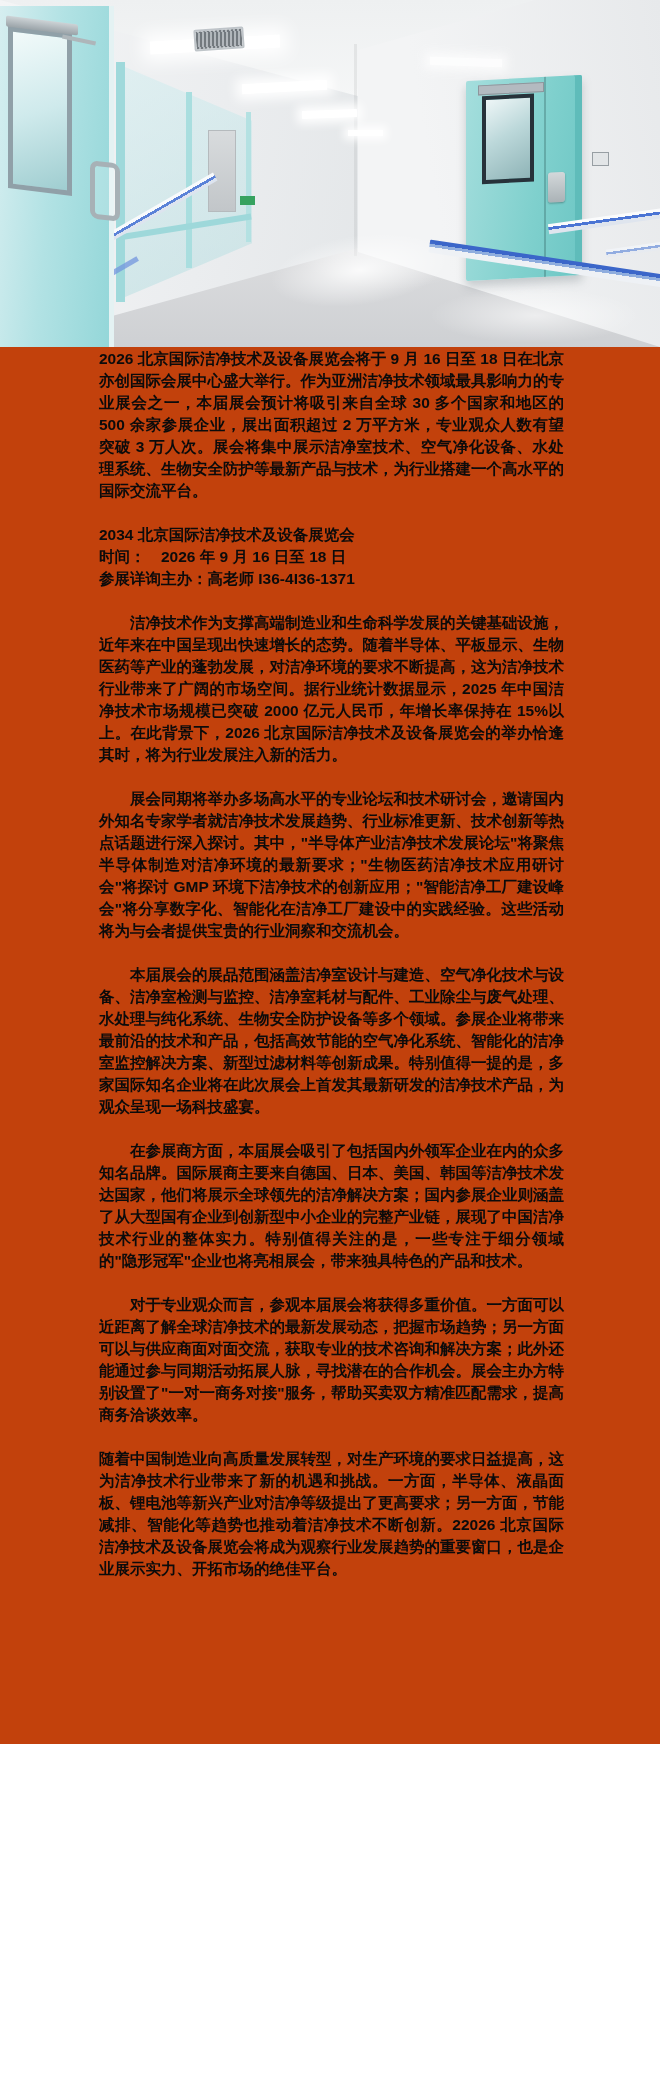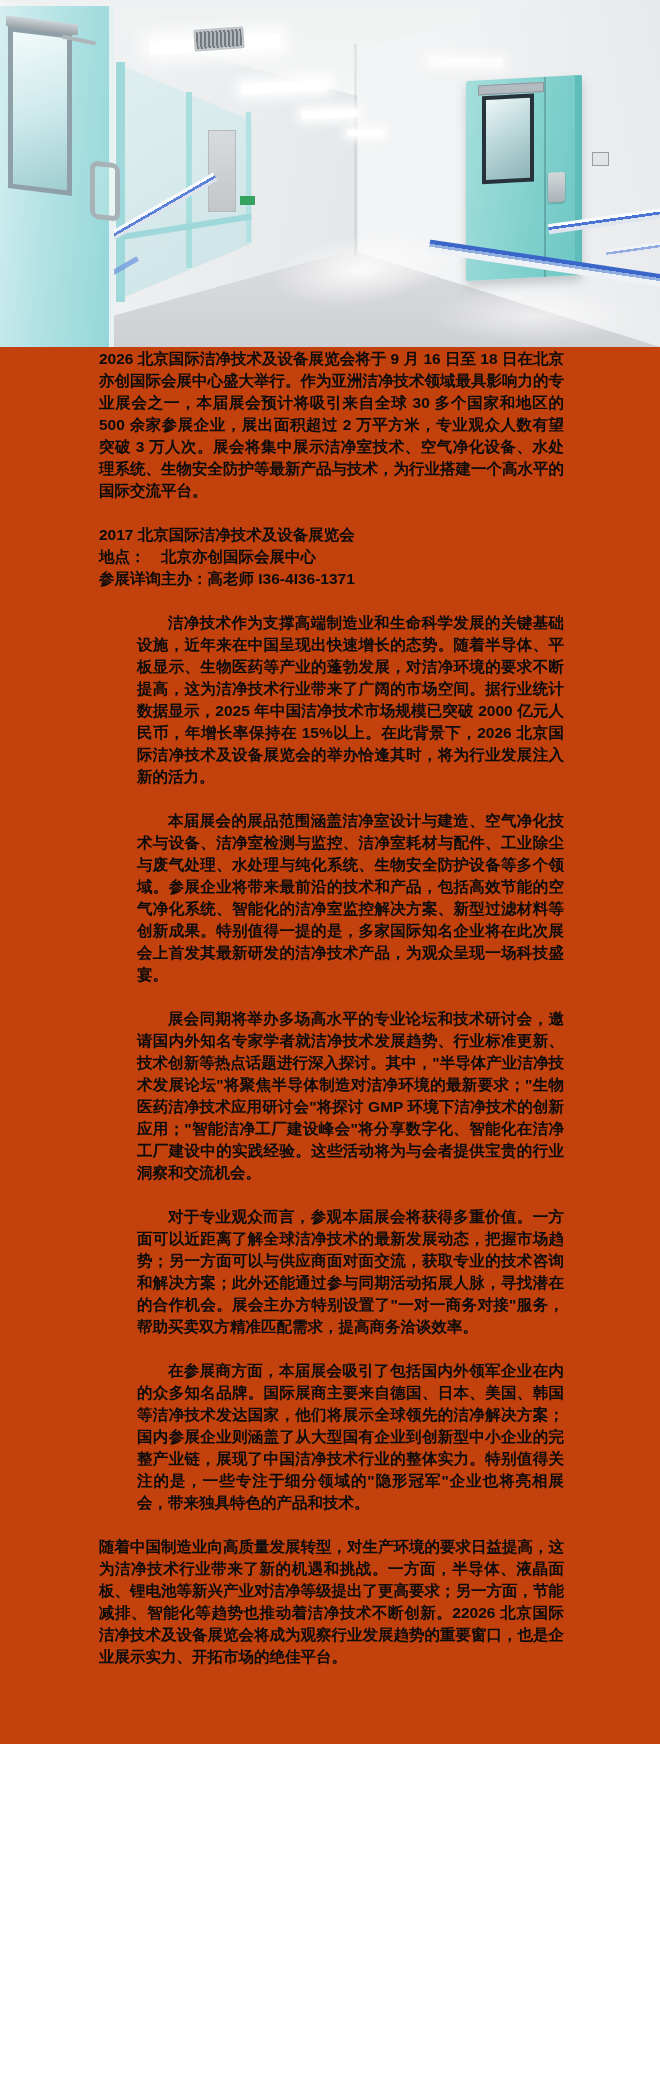--- a/index.html
+++ b/index.html
@@ -78,21 +78,21 @@
   .h-ldoor-handle{left:90px;top:156px;width:20px;height:48px;border:5px solid #a7b1b6;border-radius:8px;
                   transform:skewY(7deg);background:rgba(255,255,255,.2);}
   .h-gloss1{left:270px;top:235px;width:180px;height:70px;transform:rotate(-8deg);
             background:radial-gradient(closest-side,rgba(255,255,255,.85),rgba(255,255,255,0));}
   .h-gloss2{left:430px;top:288px;width:210px;height:55px;
             background:radial-gradient(closest-side,rgba(255,255,255,.6),rgba(255,255,255,0));}
   
   .article{position:absolute;top:348px;left:99px;width:465px;color:#0b0b0b;
            font-size:15.5px;line-height:22px;font-weight:700;text-align:justify;}
   .article p{margin:0 0 22px 0;}
-  .article p.indent{text-indent:2em;margin-left:38px;}
+  .article p.indent{text-indent:2em;}
   .info-block{margin:0 0 22px 0;}
   .info-line{line-height:22px;text-align:left;}
   
   .watermark{position:absolute;top:2055px;right:10px;display:flex;align-items:center;gap:3px;
              color:#c7c8c9;font-size:18px;font-weight:700;opacity:.8;letter-spacing:1px;
              text-shadow:0 0 1px #ffffff;}
   .paw{width:24px;height:24px;}
 </style>
 </head>
 <body>
@@ -143,30 +143,30 @@
       <div class="h-ldoor-handle"></div>
     </div>
     <div class="h-gloss1"></div>
     <div class="h-gloss2"></div>
   </div>
 
   <div class="article">
     <p>2026 北京国际洁净技术及设备展览会将于 9 月 16 日至 18 日在北京亦创国际会展中心盛大举行。作为亚洲洁净技术领域最具影响力的专业展会之一，本届展会预计将吸引来自全球 30 多个国家和地区的 500 余家参展企业，展出面积超过 2 万平方米，专业观众人数有望突破 3 万人次。展会将集中展示洁净室技术、空气净化设备、水处理系统、生物安全防护等最新产品与技术，为行业搭建一个高水平的国际交流平台。</p>
 
     <div class="info-block">
-      <div class="info-line">2017 北京国际洁净技术及设备展览会</div>
-      <div class="info-line">地点：　北京亦创国际会展中心</div>
+      <div class="info-line">2034 北京国际洁净技术及设备展览会</div>
+      <div class="info-line">时间：　2026 年 9 月 16 日至 18 日</div>
       <div class="info-line">参展详询主办：高老师 I36-4I36-1371</div>
     </div>
 
     <p class="indent">洁净技术作为支撑高端制造业和生命科学发展的关键基础设施，近年来在中国呈现出快速增长的态势。随着半导体、平板显示、生物医药等产业的蓬勃发展，对洁净环境的要求不断提高，这为洁净技术行业带来了广阔的市场空间。据行业统计数据显示，2025 年中国洁净技术市场规模已突破 2000 亿元人民币，年增长率保持在 15%以上。在此背景下，2026 北京国际洁净技术及设备展览会的举办恰逢其时，将为行业发展注入新的活力。</p>
+    <p class="indent">展会同期将举办多场高水平的专业论坛和技术研讨会，邀请国内外知名专家学者就洁净技术发展趋势、行业标准更新、技术创新等热点话题进行深入探讨。其中，"半导体产业洁净技术发展论坛"将聚焦半导体制造对洁净环境的最新要求；"生物医药洁净技术应用研讨会"将探讨 GMP 环境下洁净技术的创新应用；"智能洁净工厂建设峰会"将分享数字化、智能化在洁净工厂建设中的实践经验。这些活动将为与会者提供宝贵的行业洞察和交流机会。</p>
     <p class="indent">本届展会的展品范围涵盖洁净室设计与建造、空气净化技术与设备、洁净室检测与监控、洁净室耗材与配件、工业除尘与废气处理、水处理与纯化系统、生物安全防护设备等多个领域。参展企业将带来最前沿的技术和产品，包括高效节能的空气净化系统、智能化的洁净室监控解决方案、新型过滤材料等创新成果。特别值得一提的是，多家国际知名企业将在此次展会上首发其最新研发的洁净技术产品，为观众呈现一场科技盛宴。</p>
-    <p class="indent">展会同期将举办多场高水平的专业论坛和技术研讨会，邀请国内外知名专家学者就洁净技术发展趋势、行业标准更新、技术创新等热点话题进行深入探讨。其中，"半导体产业洁净技术发展论坛"将聚焦半导体制造对洁净环境的最新要求；"生物医药洁净技术应用研讨会"将探讨 GMP 环境下洁净技术的创新应用；"智能洁净工厂建设峰会"将分享数字化、智能化在洁净工厂建设中的实践经验。这些活动将为与会者提供宝贵的行业洞察和交流机会。</p>
+    <p class="indent">在参展商方面，本届展会吸引了包括国内外领军企业在内的众多知名品牌。国际展商主要来自德国、日本、美国、韩国等洁净技术发达国家，他们将展示全球领先的洁净解决方案；国内参展企业则涵盖了从大型国有企业到创新型中小企业的完整产业链，展现了中国洁净技术行业的整体实力。特别值得关注的是，一些专注于细分领域的"隐形冠军"企业也将亮相展会，带来独具特色的产品和技术。</p>
     <p class="indent">对于专业观众而言，参观本届展会将获得多重价值。一方面可以近距离了解全球洁净技术的最新发展动态，把握市场趋势；另一方面可以与供应商面对面交流，获取专业的技术咨询和解决方案；此外还能通过参与同期活动拓展人脉，寻找潜在的合作机会。展会主办方特别设置了"一对一商务对接"服务，帮助买卖双方精准匹配需求，提高商务洽谈效率。</p>
-    <p class="indent">在参展商方面，本届展会吸引了包括国内外领军企业在内的众多知名品牌。国际展商主要来自德国、日本、美国、韩国等洁净技术发达国家，他们将展示全球领先的洁净解决方案；国内参展企业则涵盖了从大型国有企业到创新型中小企业的完整产业链，展现了中国洁净技术行业的整体实力。特别值得关注的是，一些专注于细分领域的"隐形冠军"企业也将亮相展会，带来独具特色的产品和技术。</p>
     <p>随着中国制造业向高质量发展转型，对生产环境的要求日益提高，这为洁净技术行业带来了新的机遇和挑战。一方面，半导体、液晶面板、锂电池等新兴产业对洁净等级提出了更高要求；另一方面，节能减排、智能化等趋势也推动着洁净技术不断创新。22026 北京国际洁净技术及设备展览会将成为观察行业发展趋势的重要窗口，也是企业展示实力、开拓市场的绝佳平台。</p>
   </div>
 
   <div class="watermark">
     <svg class="paw" viewBox="0 0 24 24">
       <ellipse cx="5.2" cy="9.5" rx="2.1" ry="3.1" fill="none" stroke="#c7c8c9" stroke-width="1.2"></ellipse>
       <ellipse cx="10.2" cy="5.8" rx="2.2" ry="3.2" fill="none" stroke="#c7c8c9" stroke-width="1.2"></ellipse>
       <ellipse cx="16.2" cy="6.6" rx="2.2" ry="3.2" fill="none" stroke="#c7c8c9" stroke-width="1.2"></ellipse>
       <ellipse cx="20.6" cy="11.5" rx="1.9" ry="2.7" fill="none" stroke="#c7c8c9" stroke-width="1.2"></ellipse>
       <path d="M12.5 11c3 0 6.5 2.6 6.5 5.6 0 2.2-1.6 3.4-3.4 3.4-1.3 0-2.1-.5-3.1-.5s-1.8.5-3.1.5c-1.8 0-3.4-1.2-3.4-3.4 0-3 3.5-5.6 6.5-5.6z" fill="none" stroke="#c7c8c9" stroke-width="1.2"></path>

